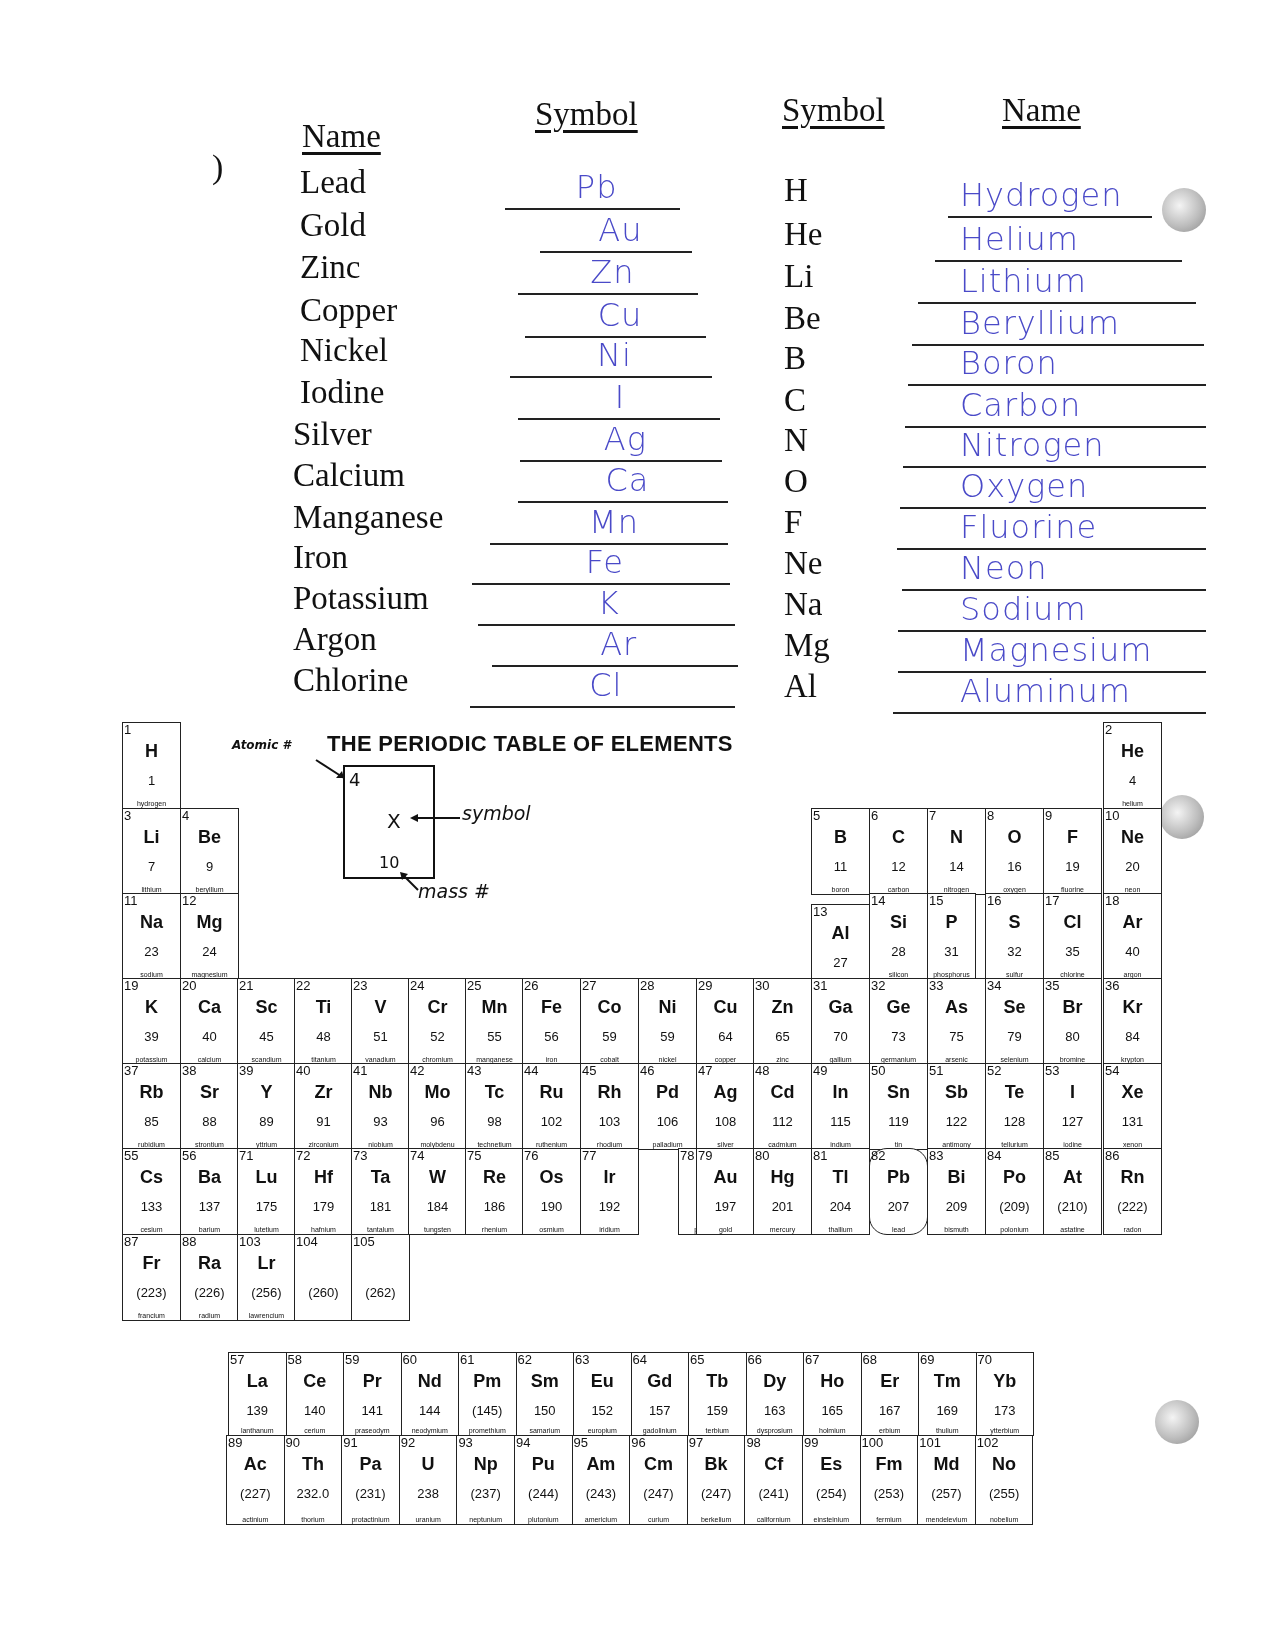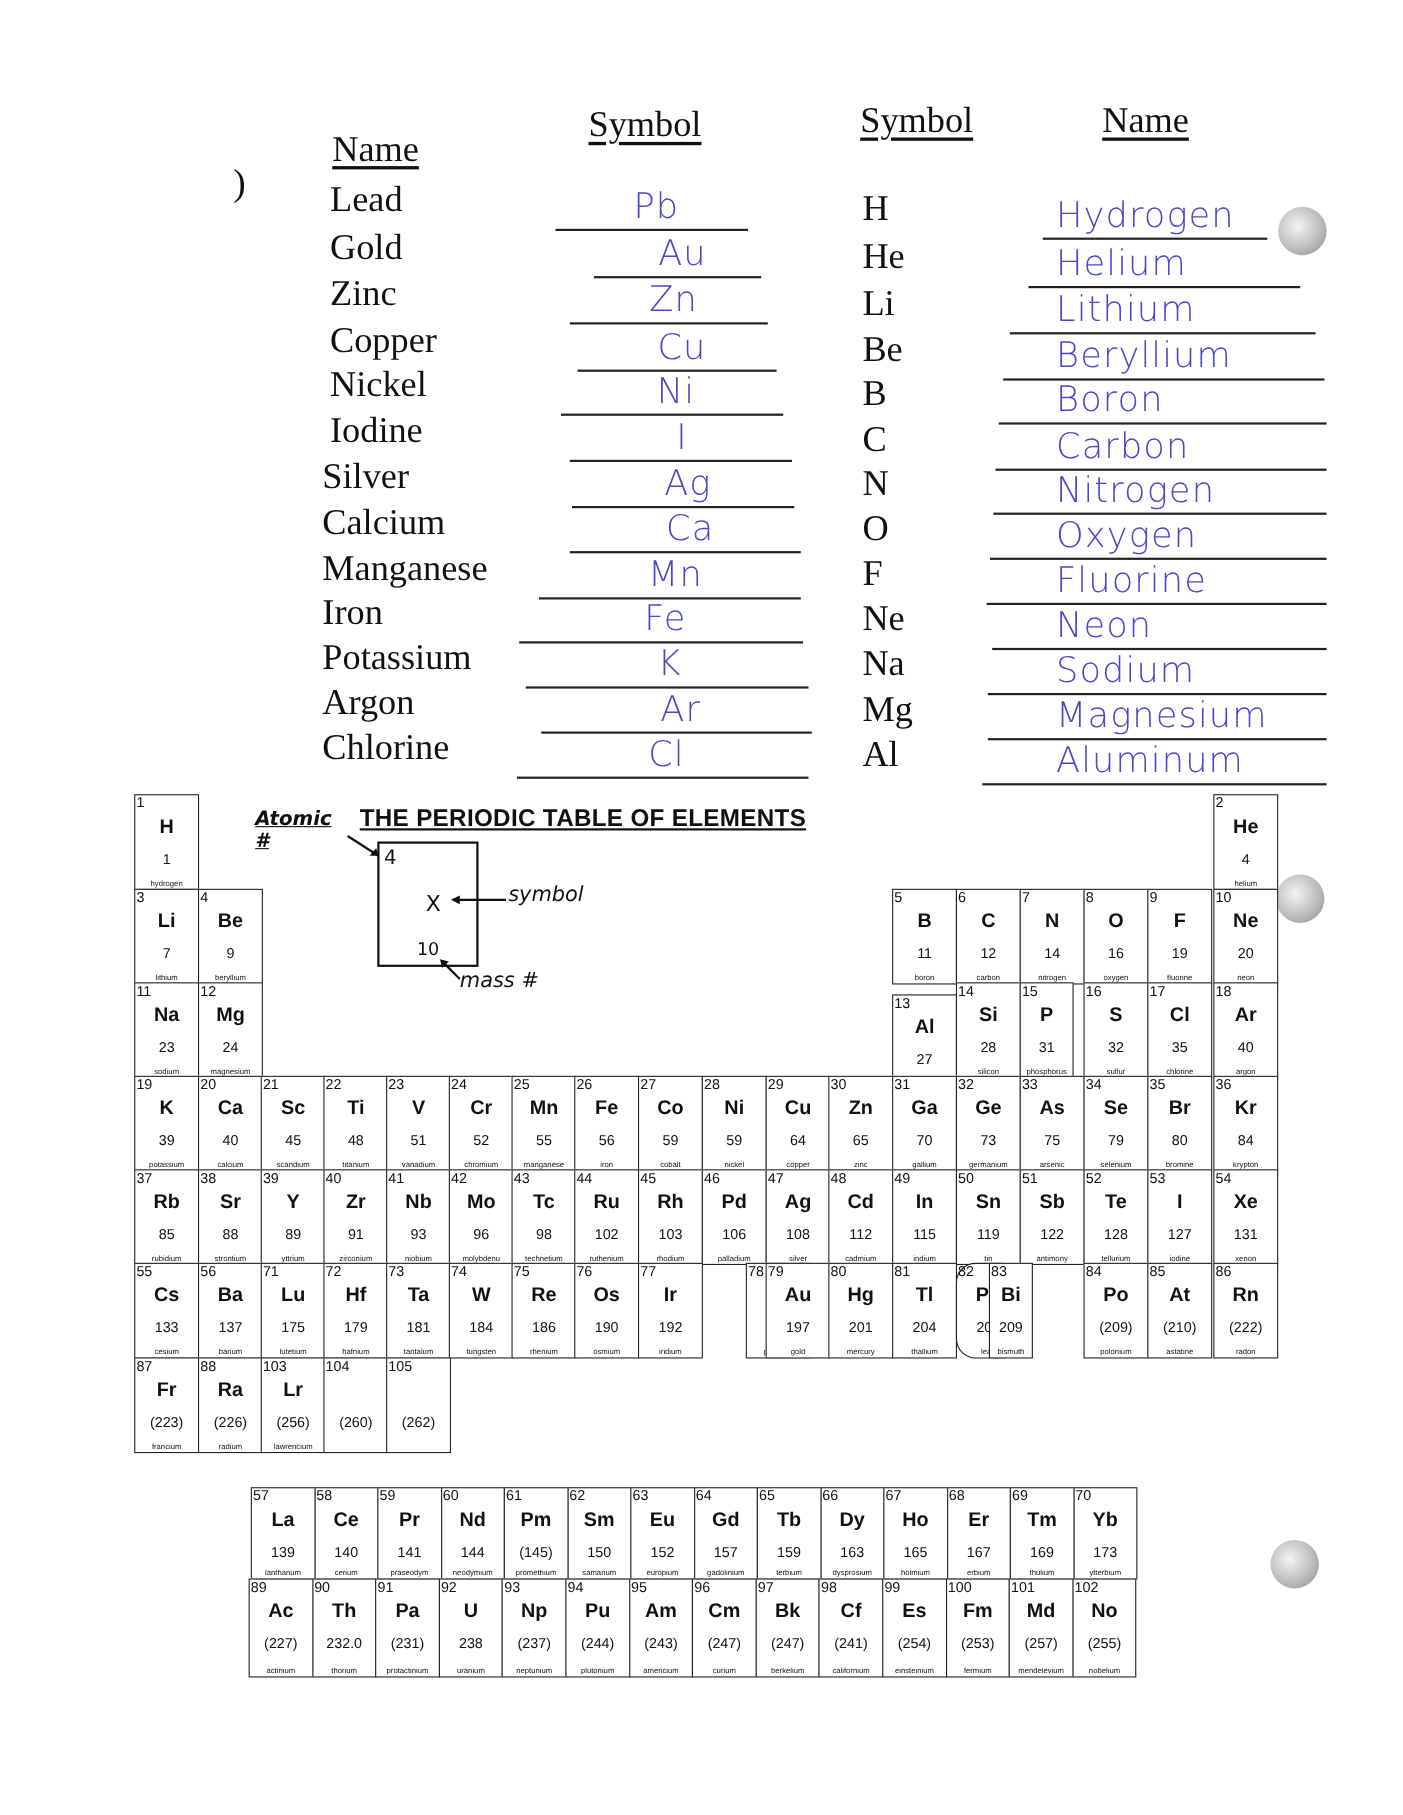--- a/index.html
+++ b/index.html
@@ -4,21 +4,21 @@
 <style>
   html, body { margin:0; padding:0; background:#fff; }
   body { width:1275px; height:1650px; position:relative; overflow:hidden; font-family:"Liberation Serif", serif; color:#111; }
   .abs { position:absolute; }
   .hdr { font-size:33px; text-decoration:underline; text-underline-offset:5px; }
   .pname { font-size:33px; line-height:41.5px; }
   .hw { position:absolute; font-family:"DejaVu Sans", sans-serif; color:#4a4ac8; font-size:32px; letter-spacing:1px; font-weight:300; bottom:2px; }
   .sym { font-size:33px; }
   .hole { position:absolute; width:44px; height:44px; border-radius:50%; background:radial-gradient(circle at 40% 40%, #f4f4f4 0%, #bdbdbd 55%, #8a8a8a 100%); }
   
-  .pt-title { font-family:"Liberation Sans", sans-serif; font-size:22px; font-weight:bold; letter-spacing:0.3px;text-decoration:underline; }
+  .pt-title { font-family:"Liberation Sans", sans-serif; font-size:22px; font-weight:bold; letter-spacing:0.3px; }
   .cell { position:absolute; box-sizing:border-box; border:1.5px solid #222; background:#fff; font-family:"Liberation Sans", sans-serif; }
   .cell .num { position:absolute; left:1px; top:-1px; font-size:13px; }
   .cell .esym { position:absolute; left:0; right:0; top:18px; text-align:center; font-size:18px; font-weight:bold; }
   .cell .mass { position:absolute; left:0; right:0; top:50px; text-align:center; font-size:13px; }
   .cell .ename { position:absolute; left:0; right:0; bottom:0; text-align:center; font-size:7px; line-height:8px; overflow:hidden; white-space:nowrap; }
   .annot { font-family:"DejaVu Sans", sans-serif; font-style:italic; color:#111; }
 </style>
 </head>
 <body>
 
@@ -137,21 +137,21 @@
       <span class="hw" style="left: 62px;">Magnesium</span>
     </div>
     <div class="abs sym" style="left: 784px; top: 668px;">Al</div>
     <div class="abs" style="left: 893px; width: 313px; top: 670px; height: 42px; border-bottom: 2px solid rgb(34, 34, 34);">
       <span class="hw" style="left: 67px;">Aluminum</span>
     </div>
   </div>
 
 <div class="abs pt-title" style="left:327px;top:731px;">THE PERIODIC TABLE OF ELEMENTS</div>
 
-<div class="abs annot" style="left:232px;top:735px;font-size:18px;width:60px;line-height:20px;font-weight:bold;text-decoration:underline;">Atomic #</div>
+<div class="abs annot" style="left:232px;top:735px;font-size:12px;width:60px;line-height:20px;font-weight:bold;">Atomic #</div>
 <div class="abs" style="left:343px;top:765px;width:92px;height:114px;border:2px solid #111;box-sizing:border-box;">
   <span class="abs annot" style="left:4px;top:2px;font-size:18px;font-style:normal;">4</span>
   <span class="abs annot" style="left:42px;top:42px;font-size:20px;font-style:normal;">X</span>
   <span class="abs annot" style="left:34px;top:86px;font-size:16px;font-style:normal;">10</span>
 </div>
 <svg class="abs" style="left:300px;top:750px;" width="220" height="160">
   <line x1="16" y1="10" x2="44" y2="28" stroke="#111" stroke-width="2"></line>
   <polygon points="44,28 36,28 42,21" fill="#111"></polygon>
   <line x1="112" y1="68" x2="160" y2="68" stroke="#111" stroke-width="2"></line>
   <polygon points="110,68 118,64 118,72" fill="#111"></polygon>
@@ -563,21 +563,21 @@
       <span class="esym">Tl</span>
       <span class="mass">204</span>
       <span class="ename">thallium</span>
     </div>
     <div class="cell" style="left: 869px; top: 1148px; width: 59px; height: 87px; border-radius: 18px;">
       <span class="num">82</span>
       <span class="esym">Pb</span>
       <span class="mass">207</span>
       <span class="ename">lead</span>
     </div>
-    <div class="cell" style="left: 899px; top: 1148px; width: 40px; height: 87px;">
+    <div class="cell" style="left: 927px; top: 1148px; width: 59px; height: 87px;">
       <span class="num">83</span>
       <span class="esym">Bi</span>
       <span class="mass">209</span>
       <span class="ename">bismuth</span>
     </div>
     <div class="cell" style="left: 985px; top: 1148px; width: 59px; height: 87px;">
       <span class="num">84</span>
       <span class="esym">Po</span>
       <span class="mass">(209)</span>
       <span class="ename">polonium</span>

